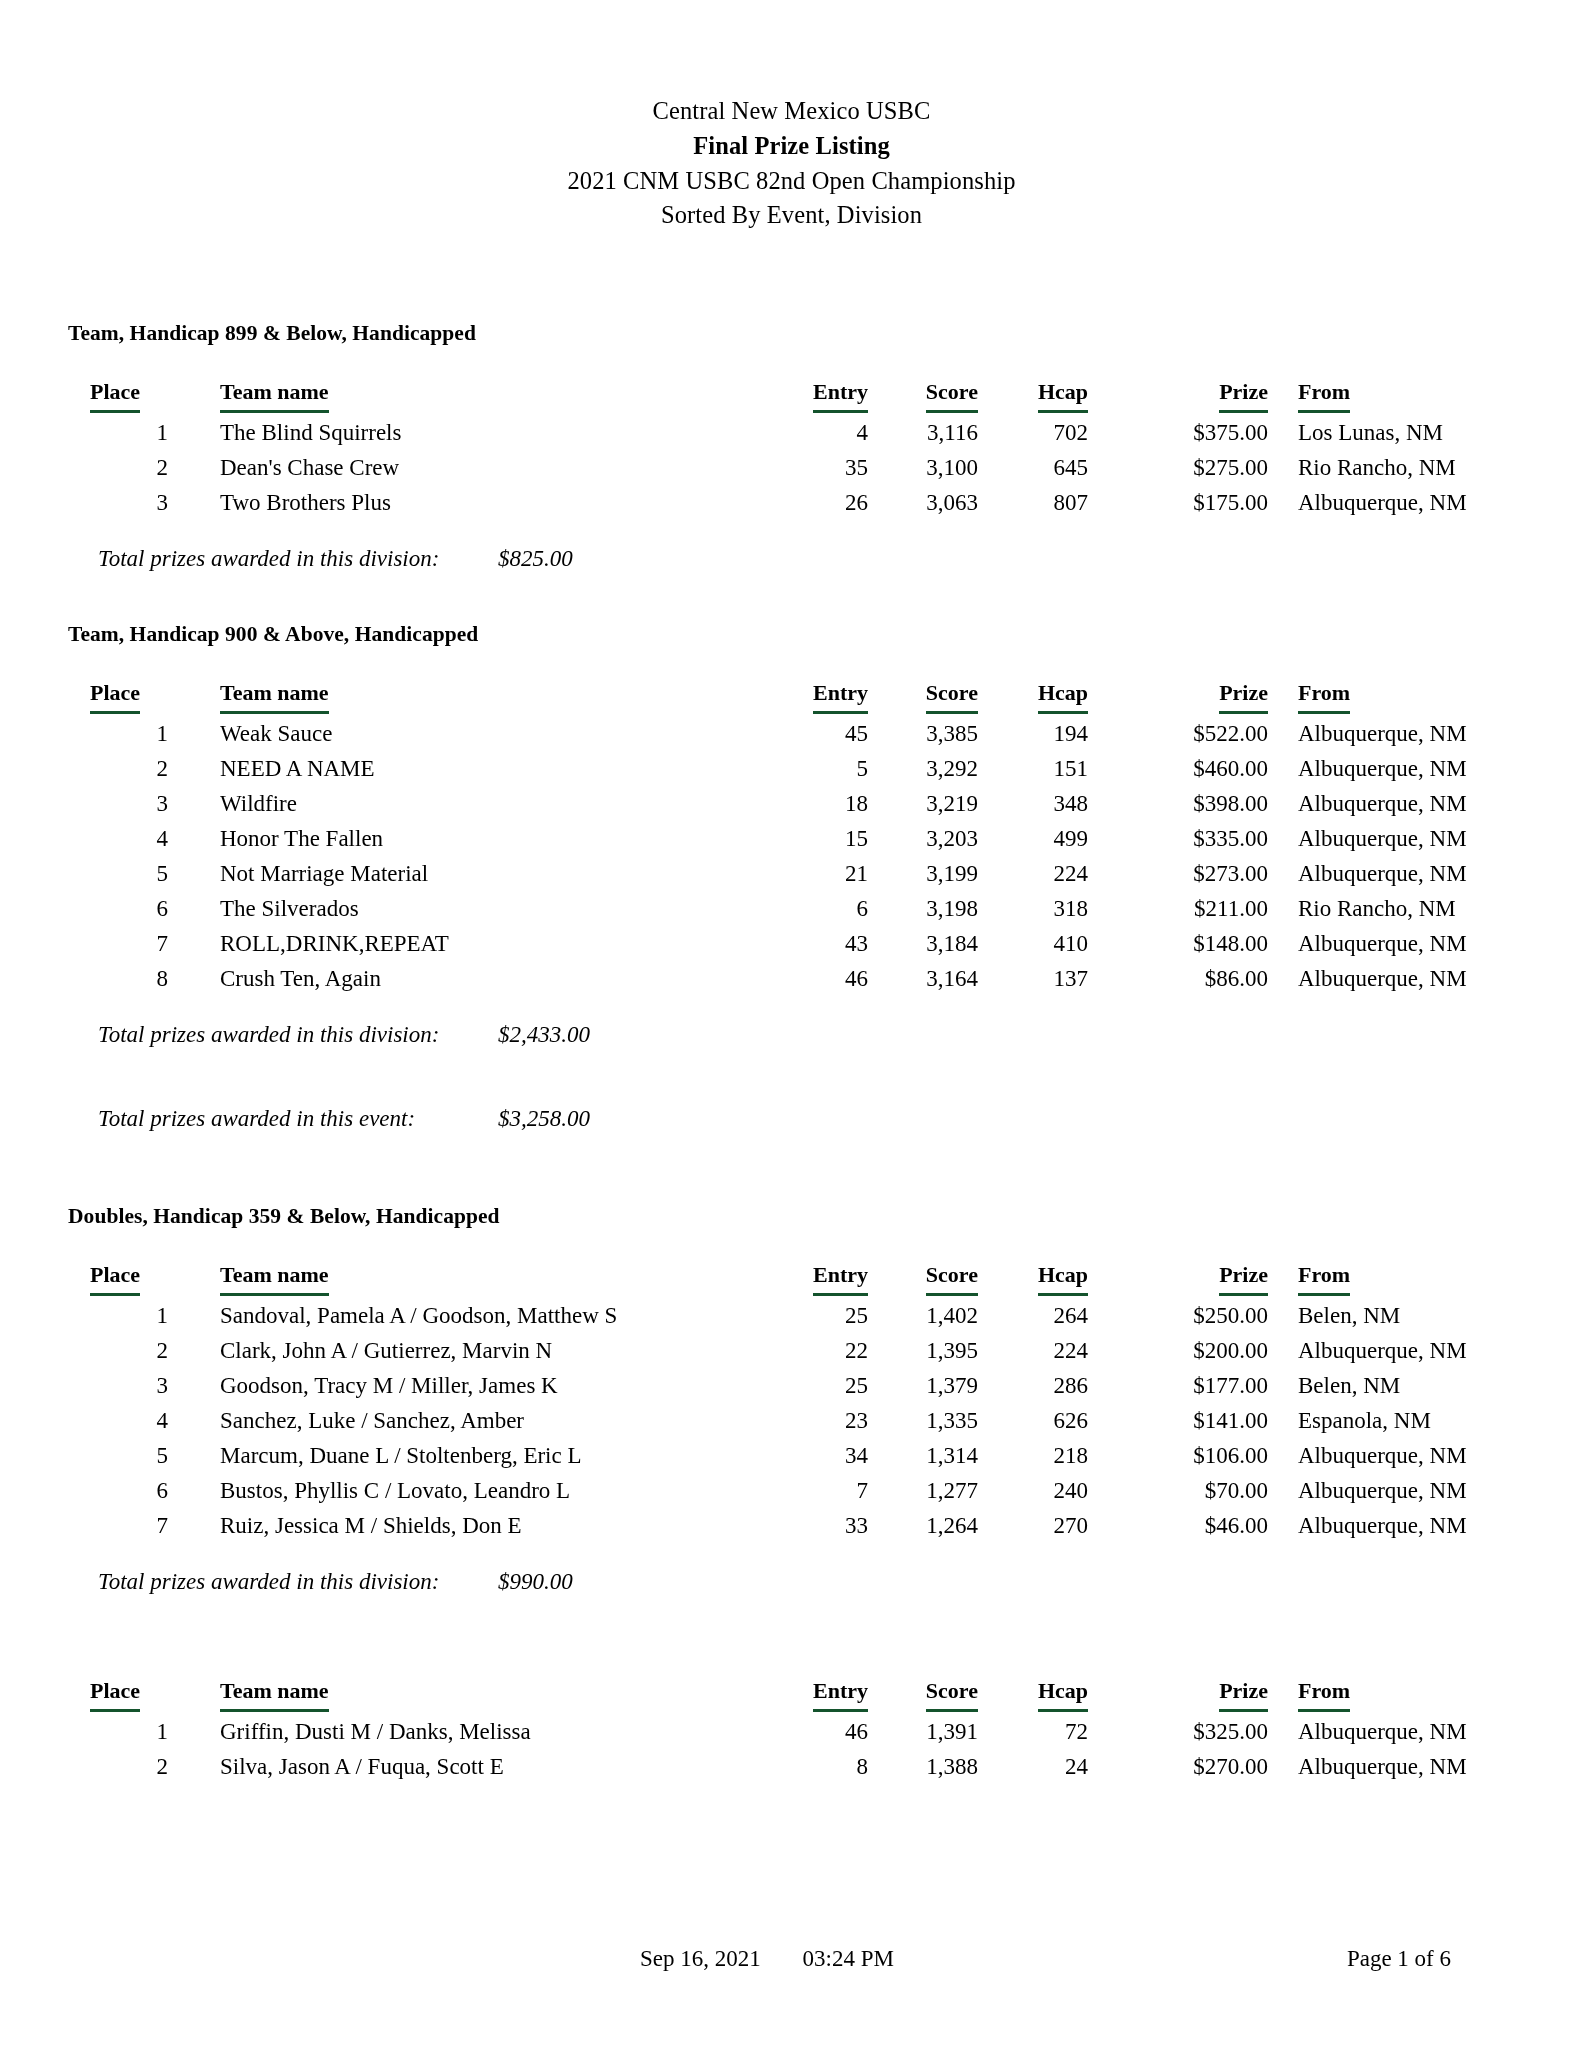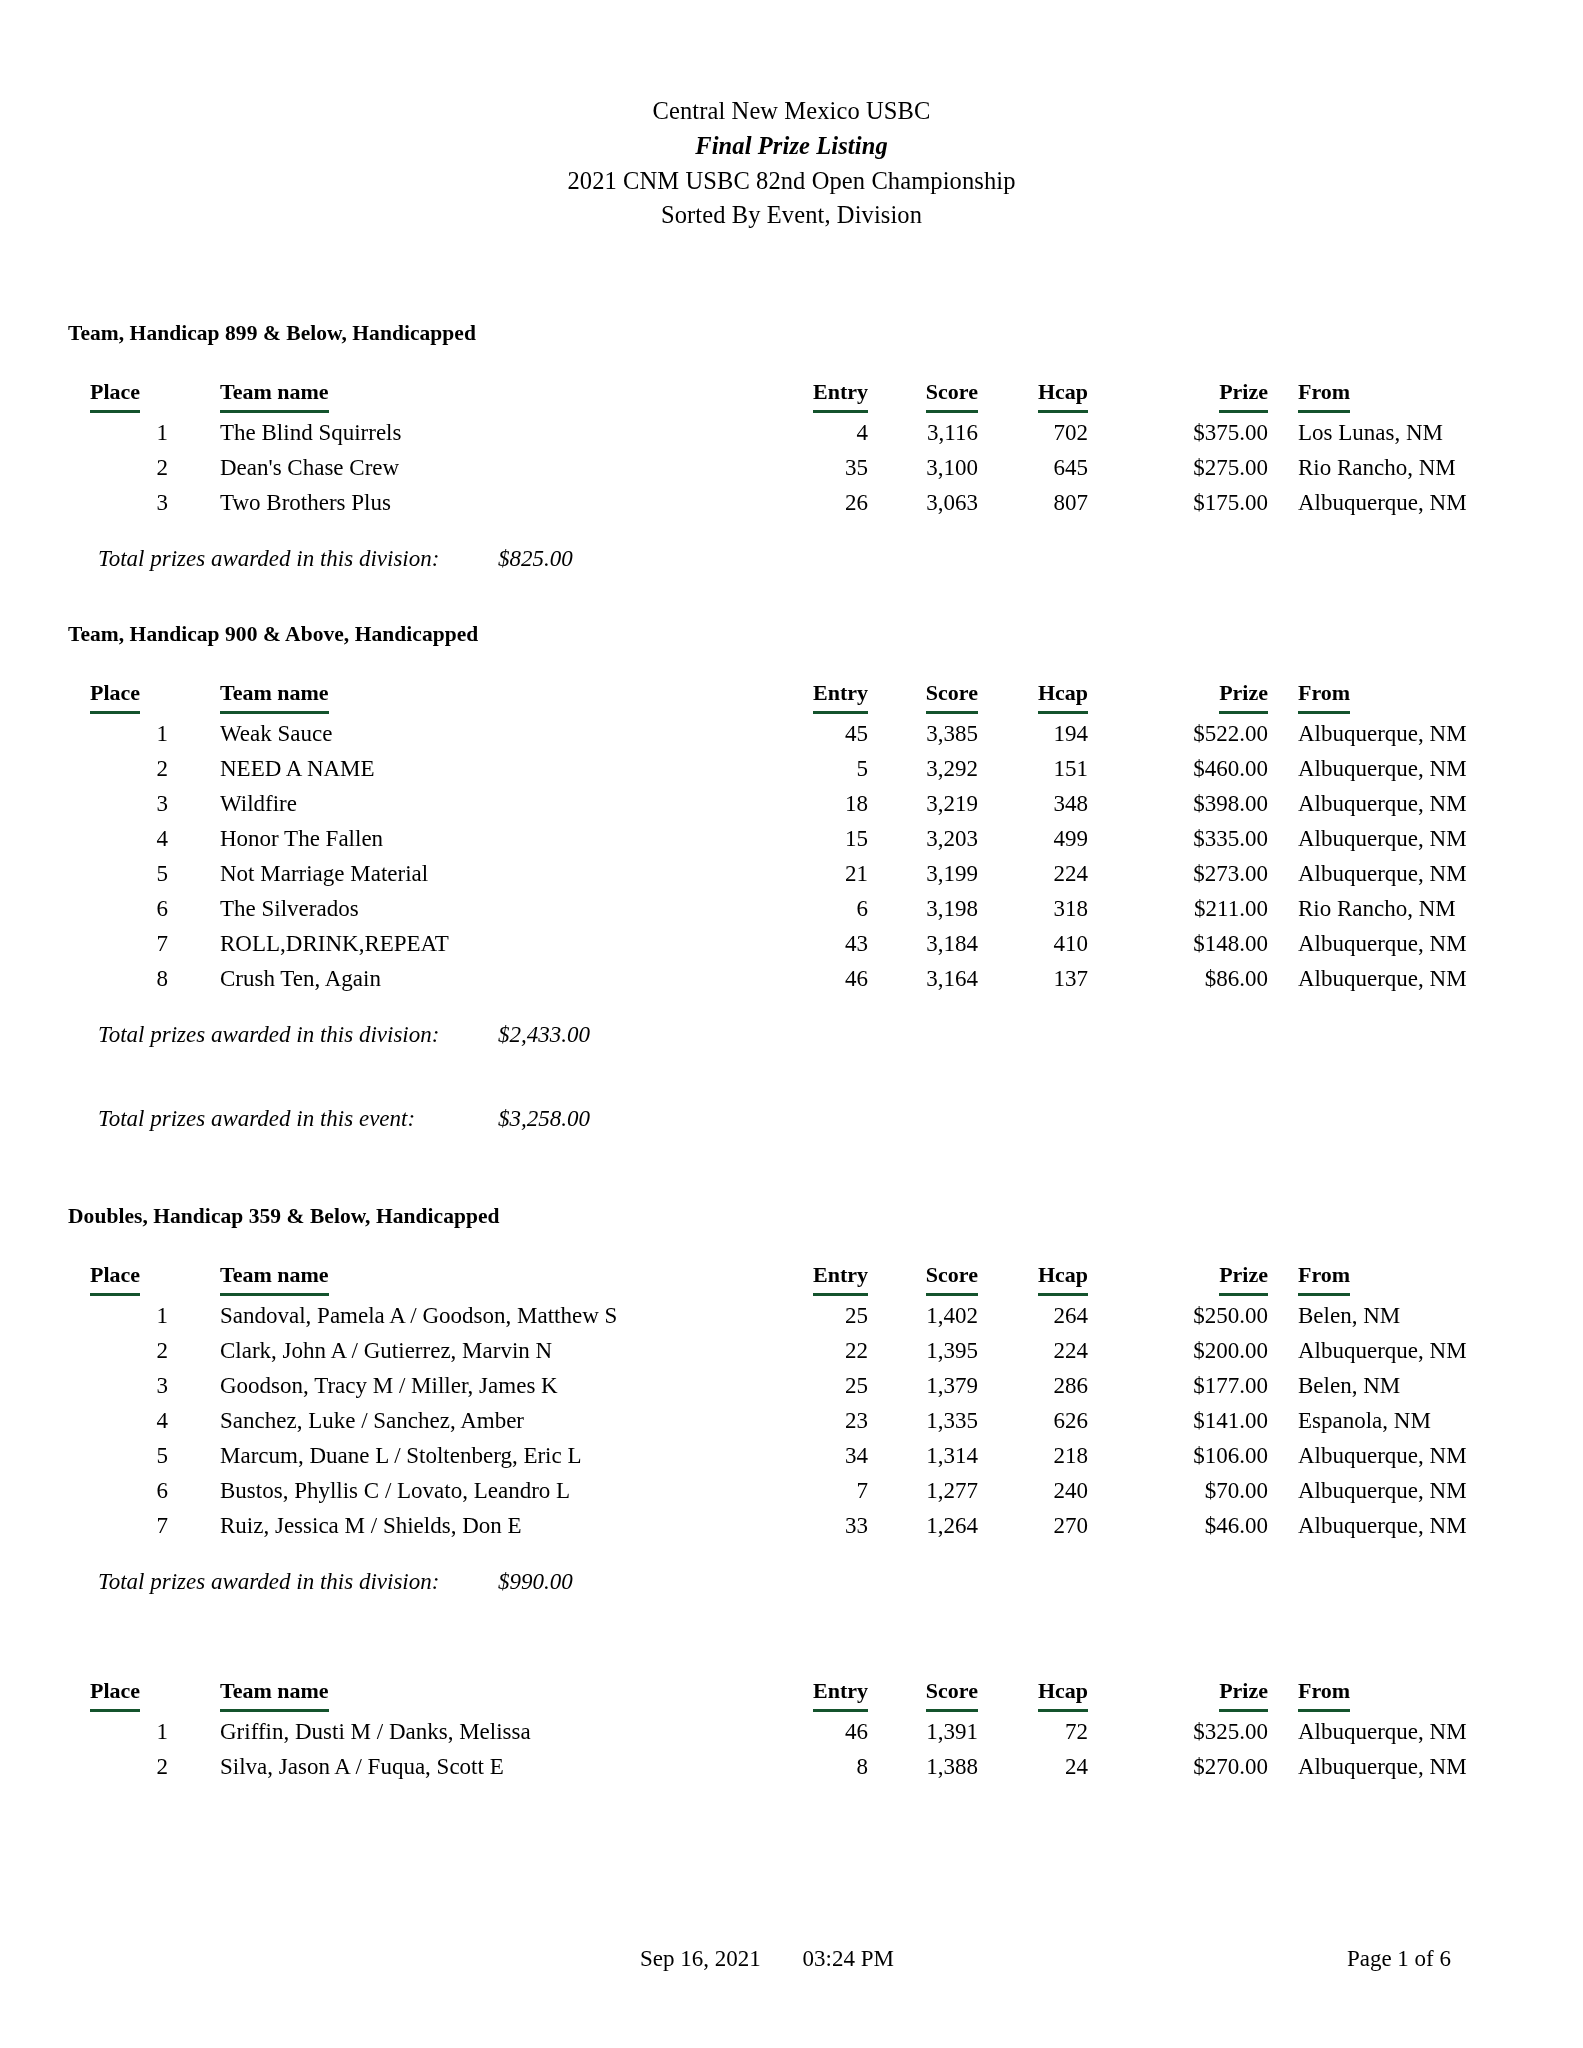--- a/index.html
+++ b/index.html
@@ -28,21 +28,20 @@
     text-align: center;
     padding-top: 78px;
     line-height: 1.42;
   }
   .doc-header .line {
     font-size: 24.5px;
     letter-spacing: 0.1px;
   }
   .doc-header .line.bold {
     font-weight: bold;
-    font-style: italic;
   }
 
   
   .content {
     padding-left: 52px;
     padding-right: 30px;
     margin-top: 88px;
   }
 
   .section {

